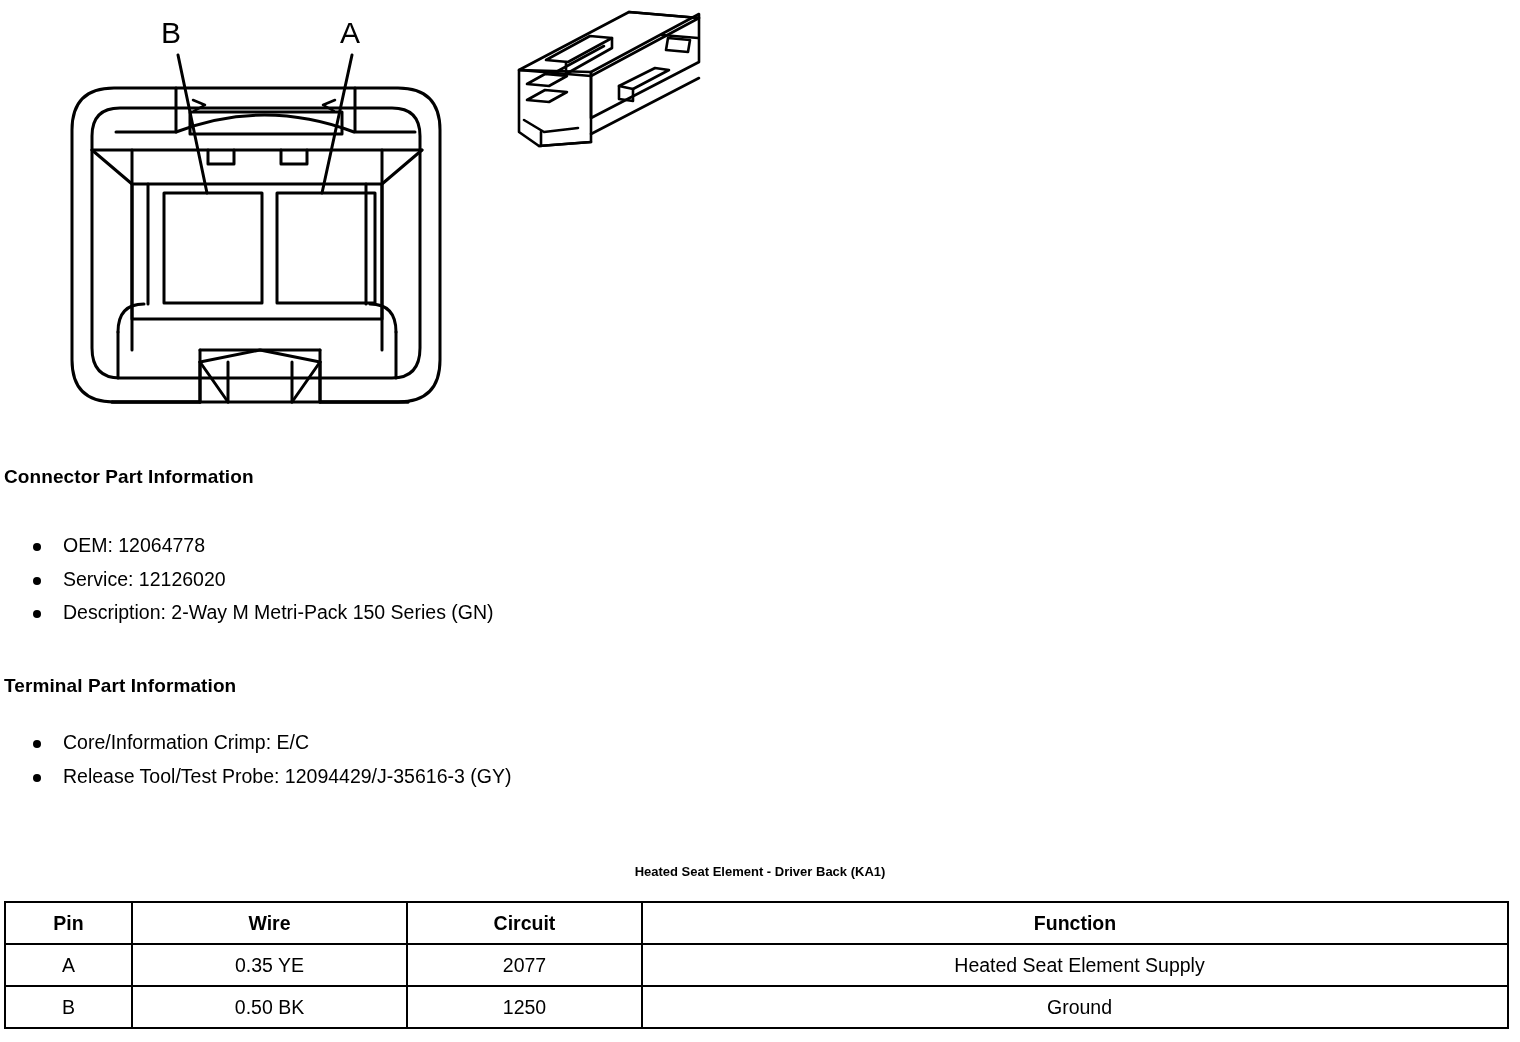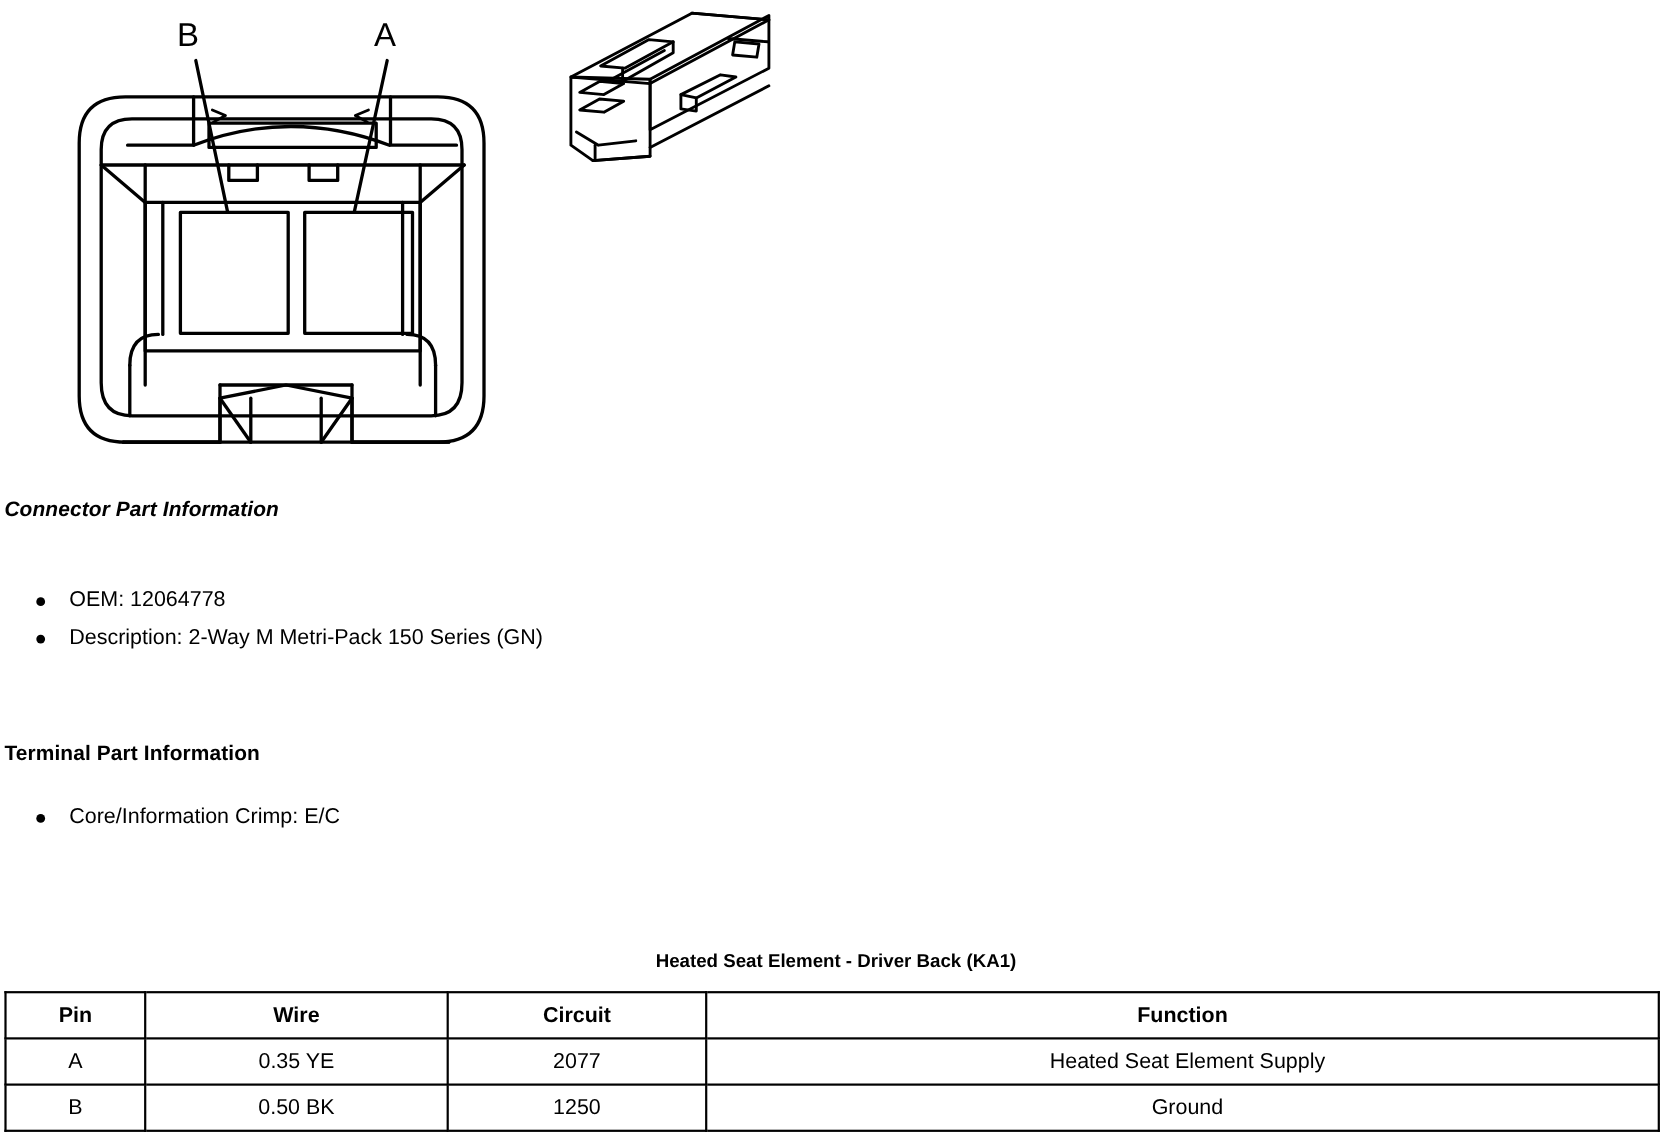--- a/index.html
+++ b/index.html
@@ -34,21 +34,21 @@
   #label-b { left: 161px; top: 18px; }
   #label-a { left: 340px; top: 18px; }
 
   
   .section-heading {
     position: absolute;
     font-size: 19px;
     font-weight: bold;
     letter-spacing: 0.1px;
   }
-  #connector-heading { left: 4px; top: 453px; font-style: italic; }
+  #connector-heading { left: 4px; top: 466px; }
   #terminal-heading  { left: 4px; top: 675px; }
 
   ul.bullet-list {
     position: absolute;
     margin: 0;
     padding: 0;
     list-style: none;
   }
   ul.bullet-list li {
     position: relative;
@@ -70,21 +70,21 @@
   #connector-list { left: 0px; top: 529px; }
   #terminal-list  { left: 0px; top: 726px; }
 
   
   #table-title {
     position: absolute;
     left: 0;
     top: 864px;
     width: 1520px;
     text-align: center;
-    font-size: 17px;
+    font-size: 13px;
     font-weight: bold;
   }
   #pin-table {
     position: absolute;
     left: 4px;
     top: 901px;
     width: 1505px;
     border-collapse: collapse;
     table-layout: fixed;
   }
@@ -215,27 +215,29 @@
         <path d="M633 89 v12 l-14 -2 v-13"></path>
       </g>
     </g>
   </svg>
 </div>
 
 <div class="section-heading" id="connector-heading">Connector Part Information</div>
 
 <ul class="bullet-list" id="connector-list">
   <li>OEM: 12064778</li>
+  <li>Service: 12126020</li>
   <li>Description: 2-Way M Metri-Pack 150 Series (GN)</li>
 </ul>
 
 <div class="section-heading" id="terminal-heading">Terminal Part Information</div>
 
 <ul class="bullet-list" id="terminal-list">
   <li>Core/Information Crimp: E/C</li>
+  <li>Release Tool/Test Probe: 12094429/J-35616-3 (GY)</li>
 </ul>
 
 <div id="table-title">Heated Seat Element - Driver Back (KA1)</div>
 
 <table id="pin-table">
   <colgroup>
     <col class="col-pin">
     <col class="col-wire">
     <col class="col-circuit">
     <col>

